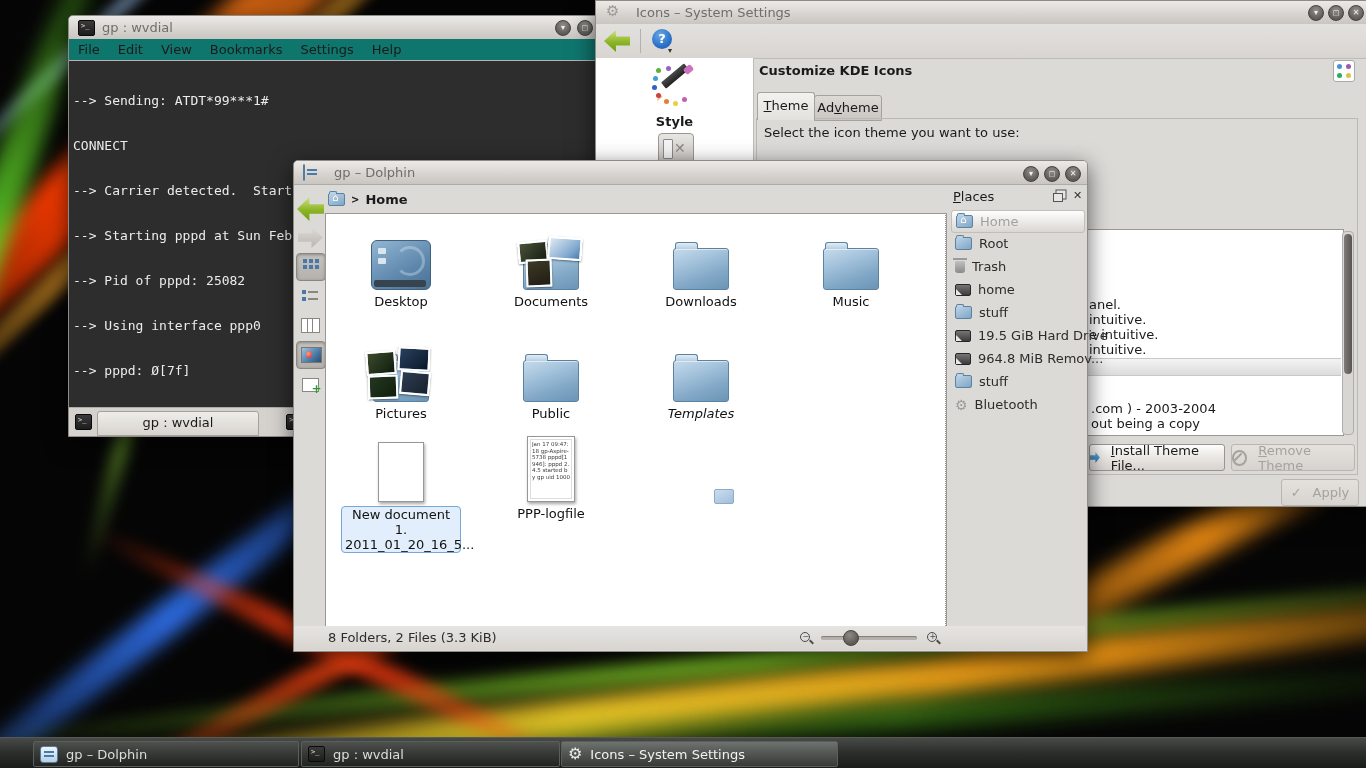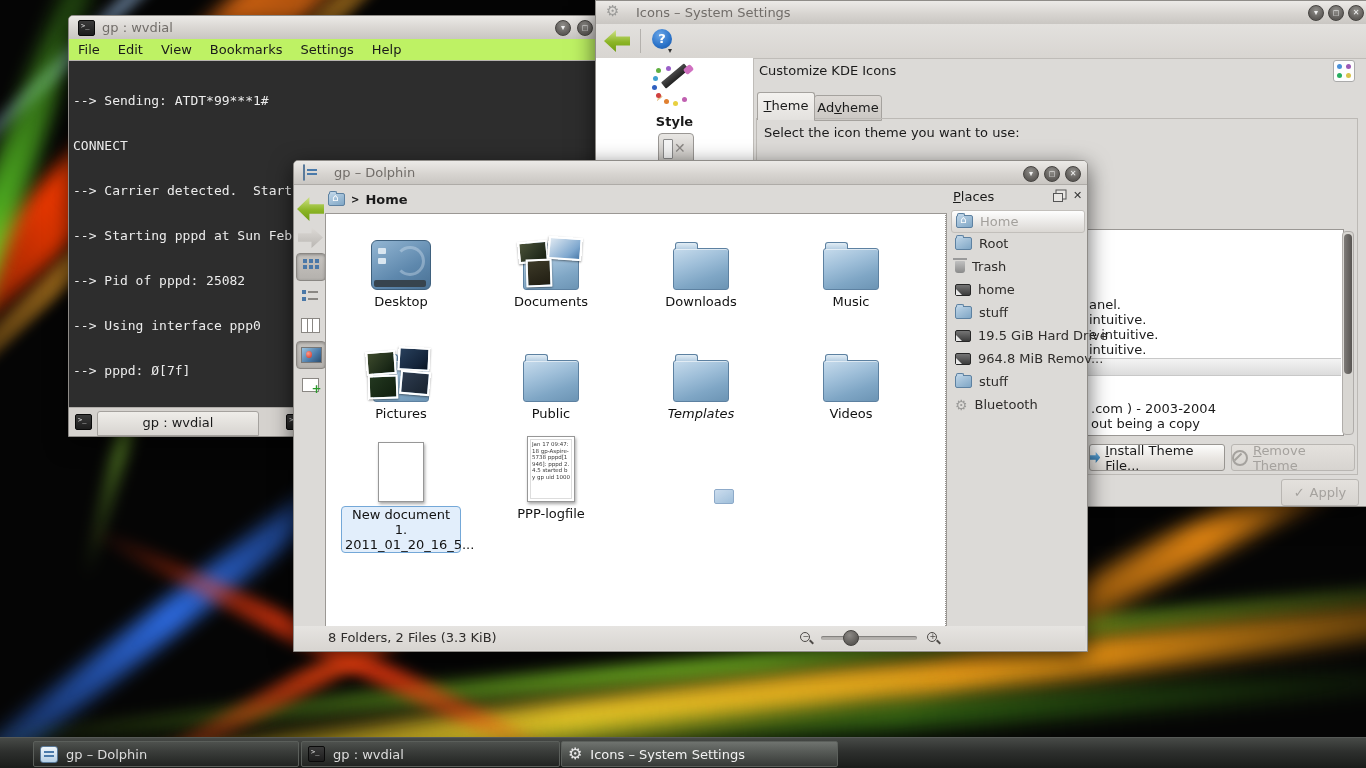--- a/index.html
+++ b/index.html
@@ -24,21 +24,21 @@
   .tscreen{position:absolute;background:#2d2d2d;font-family:"DejaVu Sans Mono",monospace;
       font-size:13px;line-height:15px;color:#ececec;white-space:pre;overflow:hidden;padding:2px 4px;}
   .tl{height:15px;}
   .term-ic{display:inline-block;width:15px;height:14px;background:linear-gradient(#3a3a3a,#1d1d1d);
       border:1px solid #0a0a0a;border-radius:2px;position:relative;}
   .term-ic::after{content:">_";position:absolute;left:2px;top:1px;color:#e8e8e8;font-size:7px;
       font-family:"DejaVu Sans Mono",monospace;}
   .ktab{position:absolute;background:linear-gradient(#efede9,#d7d4d0);border:1px solid #a5a29e;
       border-radius:3px 3px 0 0;text-align:center;line-height:22px;}
   
-  .btn{position:absolute;display:flex;align-items:center;justify-content:center;gap:5px;
+  .btn{position:absolute;display:flex;align-items:center;justify-content:center;gap:11px;
       background:linear-gradient(#fdfdfc,#e8e5e1 55%,#d7d4d0);border:1px solid #989591;
       border-radius:3px;font-size:13px;color:#1a1a1a;}
   .btn.disabled{background:linear-gradient(#e4e1dd,#d7d4d0);color:#a5a29e;border-color:#b9b6b2;}
   .u{text-decoration:underline;}
   .arrow-left{background:linear-gradient(#cfe286,#8cb526 55%,#6f9c13);
       clip-path:polygon(0 50%,46% 0,46% 30%,100% 30%,100% 70%,46% 70%,46% 100%);}
   .arrow-right{background:linear-gradient(#dedbd7,#b9b6b2);
       clip-path:polygon(100% 50%,54% 0,54% 30%,0 30%,0 70%,54% 70%,54% 100%);}
   .toolbtn{position:absolute;border-radius:4px;}
   .toolbtn.pressed{background:linear-gradient(#c6c3bf,#b4b1ad);border:1px solid #8a8783;
@@ -129,21 +129,21 @@
   </div>
 
   <div class="win" id="terminal-window" style="left:68px;top:15px;width:532px;height:420px;z-index:10;">
     <div class="titlebar">
       <span class="term-ic abs" style="left:9px;top:4px;"></span>
       <span class="wtitle" style="left:33px;">gp : wvdial</span>
       <span class="wbtn min" style="left:486px;top:4px;"></span>
       <span class="wbtn max" style="left:508px;top:4px;"></span>
       <span class="wbtn close" style="left:530px;top:4px;"></span>
     </div>
-    <div id="terminal-menu" class="abs" style="left:0;top:23px;width:100%;height:21px;background:#bef264;border-bottom:1px solid #b7b4b0;">
+    <div id="terminal-menu" class="abs" style="left:0;top:23px;width:100%;height:21px;background:#0f766e;border-bottom:1px solid #b7b4b0;">
       <span>File</span><span>Edit</span><span>View</span><span>Bookmarks</span><span>Settings</span><span>Help</span>
     </div>
     <div class="tscreen" style="left:0;top:45px;width:524px;height:346px;">
       <div class="tl">--&gt; Sending: ATDT*99***1#</div>
       <div class="tl">CONNECT</div>
       <div class="tl">--&gt; Carrier detected.  Starting PPP immediately.</div>
       <div class="tl">--&gt; Starting pppd at Sun Feb  6 18:08:22 2011</div>
       <div class="tl">--&gt; Pid of pppd: 25082</div>
       <div class="tl">--&gt; Using interface ppp0</div>
       <div class="tl">--&gt; pppd: Ø[7f]</div>
@@ -192,21 +192,21 @@
         <span class="abs" style="left:34px;top:2px;width:9px;height:7px;background:#d070c0;transform:rotate(-40deg);border-radius:2px;"></span>
         <span class="abs" style="left:6px;top:4px;width:5px;height:5px;border-radius:50%;background:#60b040;box-shadow:-3px 8px 0 #40a0d0,-4px 17px 0 #3060c0,0 25px 0 #d04040,8px 31px 0 #e08030,17px 33px 0 #e8d040,26px 29px 0 #c060b0,10px -2px 0 #9a60c8;"></span>
       </div>
       <div class="abs" style="left:0;top:56px;width:157px;text-align:center;font-weight:bold;">Style</div>
       <div class="abs" style="left:62px;top:75px;width:34px;height:30px;border-radius:4px;background:linear-gradient(#e8e6e3,#c6c3bf);border:1px solid #9a9794;">
         <span class="abs" style="left:4px;top:5px;width:8px;height:18px;background:#f4f4f4;border:1px solid #8a8a8a;border-radius:1px;"></span>
         <span class="abs" style="left:15px;top:6px;font-size:14px;color:#8a8784;">✕</span>
       </div>
     </div>
 
-    <div class="abs" style="left:163px;top:62px;font-weight:normal;text-align:right;">Customize KDE Icons</div>
+    <div class="abs" style="left:163px;top:62px;font-weight:bold;text-align:right;">Customize KDE Icons</div>
     <div class="abs" style="left:737px;top:59px;width:20px;height:20px;background:#fdfdfd;border:1px solid #aaa;border-radius:3px;">
       <span class="abs" style="left:3px;top:3px;width:5px;height:5px;border-radius:50%;background:#4a90d9;box-shadow:9px 0 0 #9b59b6,0 9px 0 #27ae60,9px 9px 0 #d9c34a;"></span>
     </div>
     <div class="ktab" style="left:161px;top:91px;width:56px;height:27px;background:linear-gradient(#f4f2ef,#e3e1de);border-bottom:none;z-index:2;line-height:26px;">
       <span></span><span class="u">T</span><span>heme</span>
     </div>
     <div class="ktab" style="left:218px;top:94px;width:66px;height:24px;background:linear-gradient(#ddd9d5,#cac7c3);line-height:23px;">
       <span>Ad</span><span class="u">v</span><span>heme</span>
     </div>
     <div class="abs" style="left:160px;top:117px;width:600px;height:355px;border:1px solid #bcb9b5;"></div>
@@ -323,26 +323,20 @@
             <div class="folder"></div>
           </div>
         <div class="flabel">Public</div>
       </div>
       <div class="cell" style="left:300px;top:118px;font-style:italic;">
         <div class="icoarea">
             <div class="folder"></div>
           </div>
         <div class="flabel">Templates</div>
       </div>
-      <div class="cell" style="left:450px;top:118px;">
-        <div class="icoarea">
-            <div class="folder"></div>
-          </div>
-        <div class="flabel">Videos</div>
-      </div>
 
       <div class="cell" style="left:0;top:218px;">
         <div class="icoarea">
             <div class="page"></div>
           </div>
         <div class="flabel sel-label" style="width:112px;">
           <div>New document 1.</div>
           <div>2011_01_20_16_5...</div>
         </div>
       </div>

